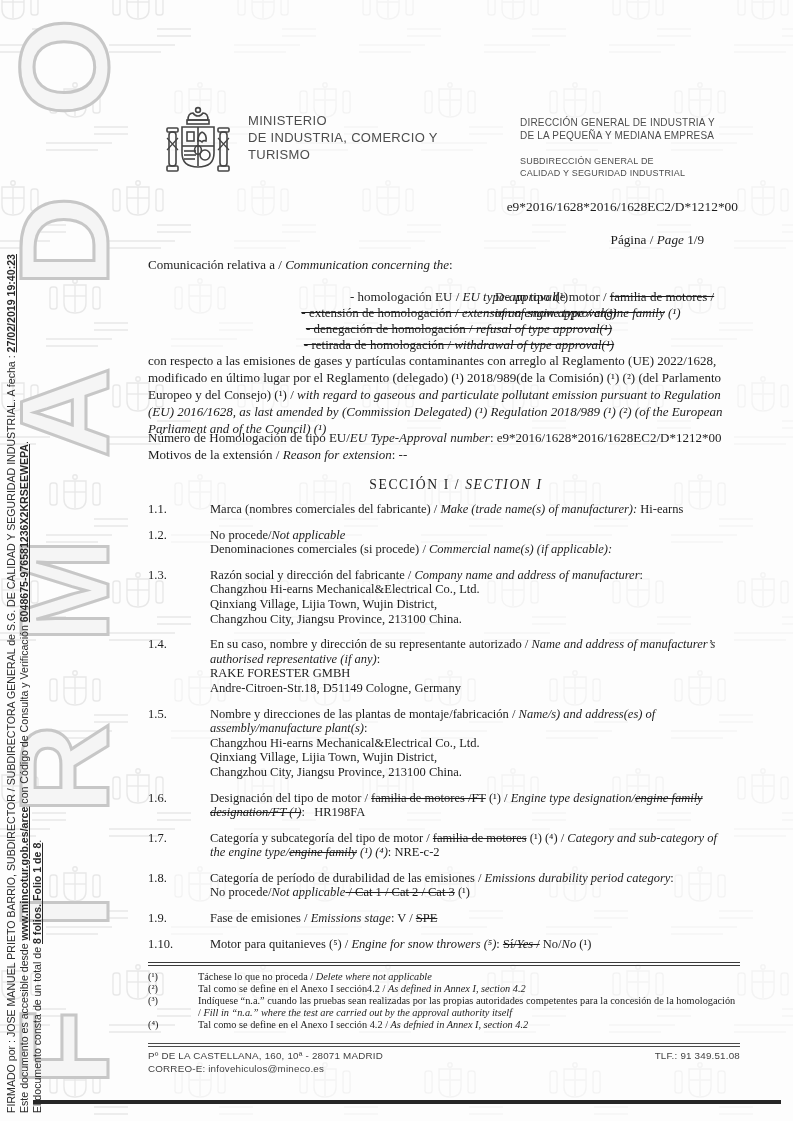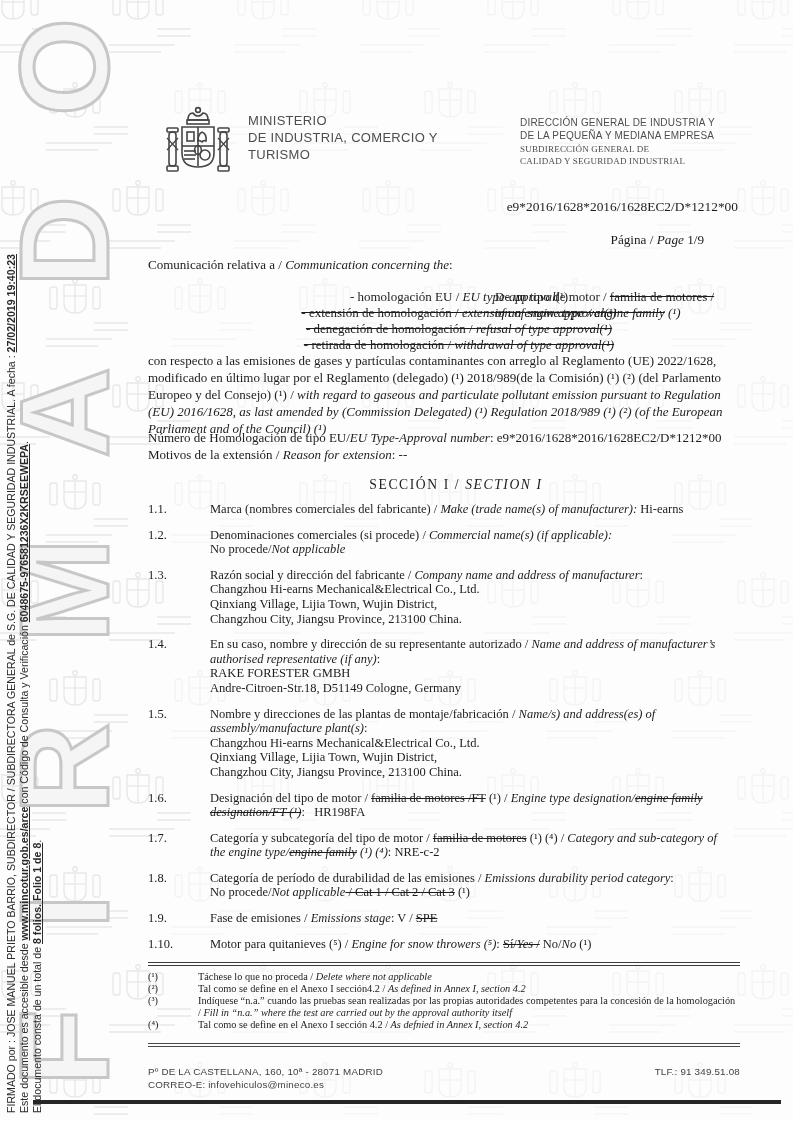--- a/index.html
+++ b/index.html
@@ -17,21 +17,21 @@
   .stamp-lines{position:absolute;left:5px;top:1113px;z-index:2;transform-origin:0 0;transform:rotate(-90deg);
                font-family:"Liberation Sans",sans-serif;font-size:10.6px;line-height:13.2px;
                color:#2a2a2a;white-space:nowrap;}
   
   .content{position:absolute;left:148px;top:0;width:592px;height:1121px;z-index:3;}
   .logo{position:absolute;left:16px;top:106px;}
   .ministry{position:absolute;left:100px;top:112px;font-family:"Liberation Sans",sans-serif;
             font-size:13px;line-height:17px;color:#4d4d4d;letter-spacing:.3px;}
   .dg-block{position:absolute;left:372px;top:116px;font-family:"Liberation Sans",sans-serif;
             font-size:10px;line-height:13px;color:#4d4d4d;letter-spacing:.2px;}
-  .sdg-block{position:absolute;left:372px;top:144px;font-family:Liberation Serif, serif;
+  .sdg-block{position:absolute;left:372px;top:156px;font-family:Liberation Sans, sans-serif;
              font-size:9px;line-height:11.5px;color:#4d4d4d;letter-spacing:.2px;}
   .approval-num{position:absolute;right:2px;top:199px;font-size:13.4px;}
   .page-num{position:absolute;right:36px;top:232px;font-size:13.2px;}
   .intro{position:absolute;left:0;top:257px;font-size:13px;white-space:nowrap;}
   .options{position:absolute;left:0;top:289px;width:592px;font-size:13px;}
   .opt-left{margin-left:30px;text-align:center;}
   .opt-line{line-height:16px;white-space:nowrap;}
   .opt-right{position:absolute;left:347px;top:0;}
   .reg{position:absolute;left:0;top:352px;width:592px;font-size:13px;}
   .para-line{line-height:17px;white-space:nowrap;}
@@ -41,21 +41,21 @@
   .sec-title{position:absolute;left:12px;top:477px;width:100%;text-align:center;
              font-size:13.6px;letter-spacing:1.6px;}
   .lower{position:absolute;left:0;top:502px;width:592px;}
   .item{display:grid;grid-template-columns:62px 1fr;margin-bottom:11px;font-size:12.5px;}
   .item-num{line-height:14.6px;}
   .doc-line{line-height:14.6px;white-space:nowrap;}
   .fn-sep{height:2px;border-top:1.5px solid #3a3a3a;border-bottom:1px solid #3a3a3a;margin:1px 0 5px 0;}
   .fn{display:grid;grid-template-columns:50px 1fr;font-size:10.3px;}
   .fn .doc-line,.fn-marker{line-height:11.9px;}
   .footer-rule{height:2px;border-top:1.5px solid #4a4a4a;border-bottom:1px solid #4a4a4a;margin-top:12px;}
-  .footer{margin-top:18px;font-family:"Liberation Sans",sans-serif;font-size:9.8px;
+  .footer{margin-top:2px;font-family:"Liberation Sans",sans-serif;font-size:9.8px;
           line-height:13px;color:#3f3f3f;letter-spacing:.2px;}
   .footer-row{display:flex;justify-content:space-between;}
   .bottom-bar{position:absolute;left:33px;top:1100px;width:748px;height:4px;background:#262626;z-index:4;}
   
   .sg-n{}
   .sg-i{font-style:italic;}
   .sg-s{text-decoration:line-through;}
   .sg-si{font-style:italic;text-decoration:line-through;}
   .sg-bu{font-weight:bold;text-decoration:underline;}
 </style>
@@ -261,22 +261,22 @@
       <div id="items">
           <div class="item">
             <div class="item-num">1.1.</div>
             <div class="item-body">
               <div class="doc-line"><span class="sg-n">Marca (nombres comerciales del fabricante) / </span><span class="sg-i">Make (trade name(s) of manufacturer):</span><span class="sg-n"> Hi-earns</span></div>
             </div>
           </div>
           <div class="item">
             <div class="item-num">1.2.</div>
             <div class="item-body">
+              <div class="doc-line"><span class="sg-n">No procede/</span><span class="sg-i">Not applicable</span></div>
               <div class="doc-line"><span class="sg-n">Denominaciones comerciales (si procede) / </span><span class="sg-i">Commercial name(s) (if applicable):</span></div>
-              <div class="doc-line"><span class="sg-n">No procede/</span><span class="sg-i">Not applicable</span></div>
             </div>
           </div>
           <div class="item">
             <div class="item-num">1.3.</div>
             <div class="item-body">
               <div class="doc-line"><span class="sg-n">Razón social y dirección del fabricante / </span><span class="sg-i">Company name and address of manufacturer</span><span class="sg-n">:</span></div>
               <div class="doc-line"><span class="sg-n">Changzhou Hi-earns Mechanical&amp;Electrical Co., Ltd.</span></div>
               <div class="doc-line"><span class="sg-n">Qinxiang Village, Lijia Town, Wujin District,</span></div>
               <div class="doc-line"><span class="sg-n">Changzhou City, Jiangsu Province, 213100 China.</span></div>
             </div>

